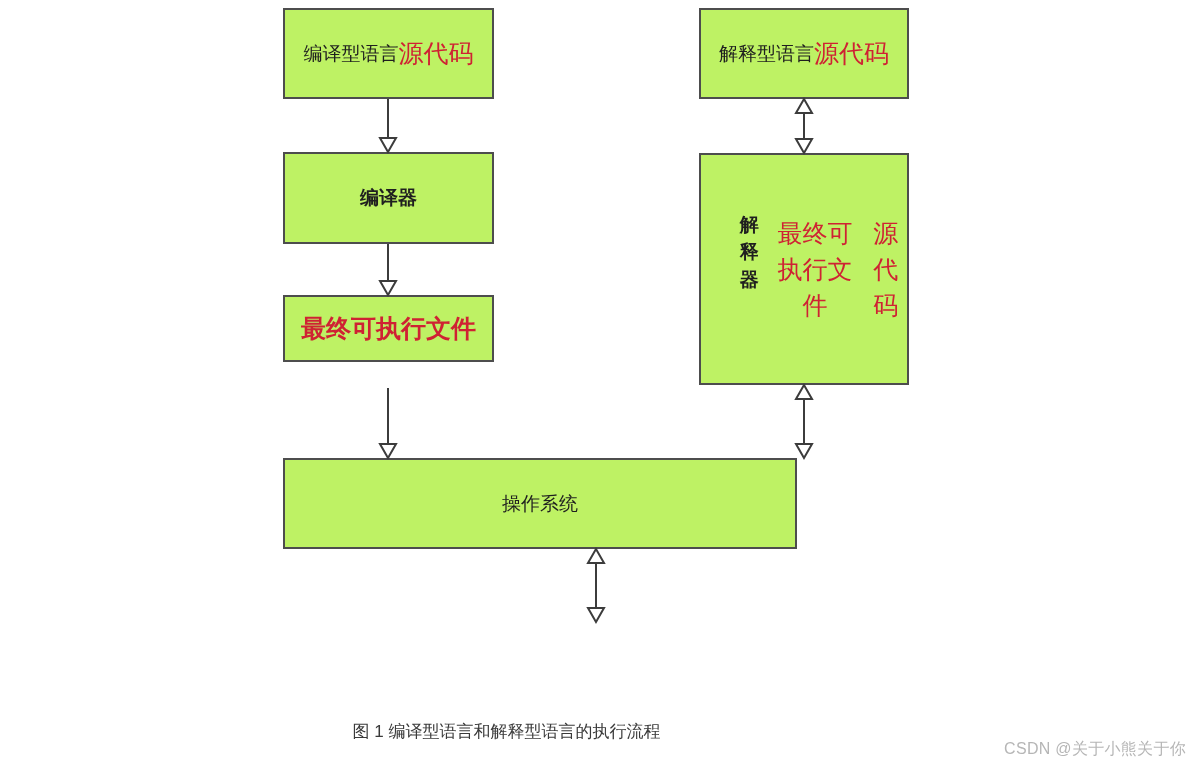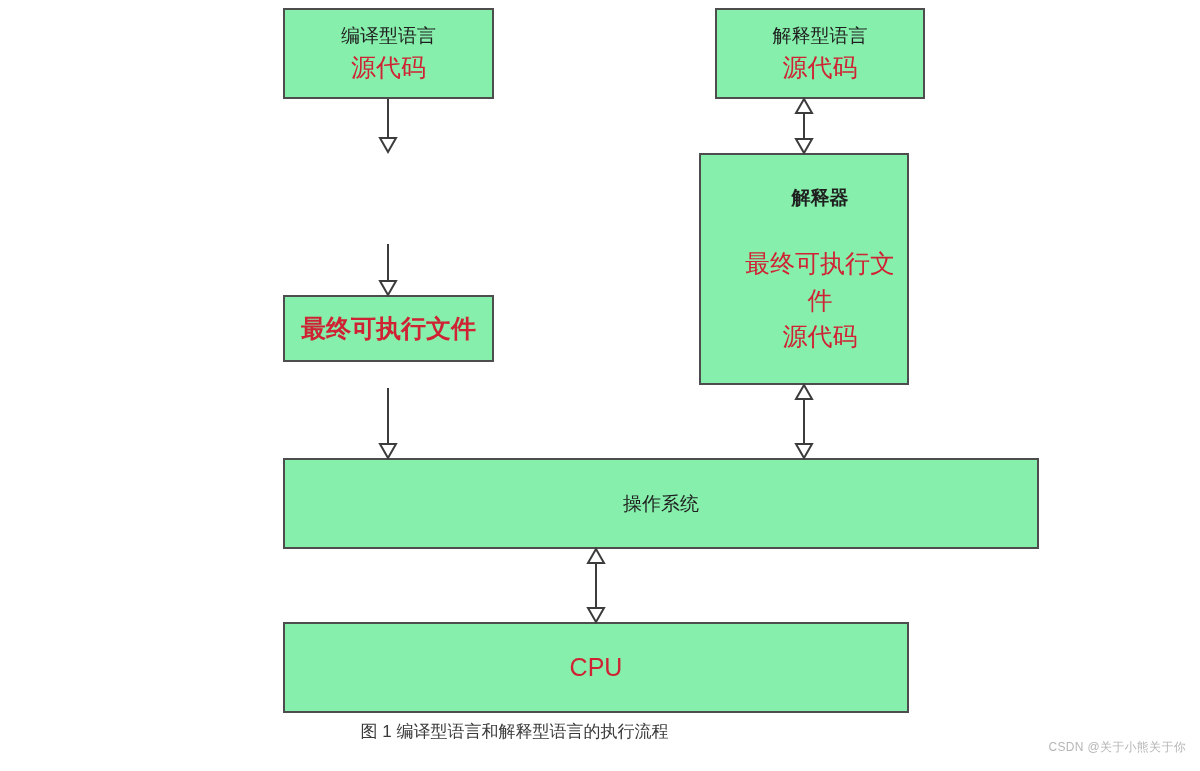--- a/index.html
+++ b/index.html
@@ -22,23 +22,22 @@
     top: 0;
     width: 1200px;
     height: 771px;
   }
 
   
   .node {
     position: absolute;
     box-sizing: border-box;
     border: 2px solid #4d4d4d;
-    background: #86efac;
+    background: #bef264;
     display: flex;
-    flex-direction: column;
     align-items: center;
     justify-content: center;
     text-align: center;
     line-height: 1.45;
   }
 
   .line-black {
     color: #1f1f1f;
     font-size: 19px;
   }
@@ -47,89 +46,89 @@
     font-size: 25px;
   }
   .bold {
     font-weight: bold;
   }
 
   
   #node-compiled-source  { left: 283px; top: 8px;   width: 211px; height: 91px; }
   #node-compiler         { left: 283px; top: 152px; width: 211px; height: 92px; }
   #node-executable       { left: 283px; top: 295px; width: 211px; height: 67px; }
-  #node-interpreted-source { left: 699px; top: 8px; width: 210px; height: 91px; margin-left: 16px; }
+  #node-interpreted-source { left: 699px; top: 8px; width: 210px; height: 91px; }
   #node-interpreter      { left: 699px; top: 153px; width: 210px; height: 232px; padding-left: 32px; }
-  #node-os               { left: 283px; top: 458px; width: 756px; height: 91px; }
+  #node-os               { left: 283px; top: 458px; width: 514px; height: 91px; }
   #node-cpu              { left: 283px; top: 622px; width: 626px; height: 91px; }
 
   #node-interpreter .interp-title { margin-bottom: 34px; }
 
   
   #arrow-layer {
     position: absolute;
     left: 0;
     top: 0;
     width: 1200px;
     height: 771px;
     pointer-events: none;
   }
 
   
   #figure-caption {
     position: absolute;
-    left: 8px;
+    left: 0;
     top: 720px;
     width: 1013px;
     text-align: center;
     font-size: 17px;
     color: #3a3a3a;
   }
   #csdn-watermark {
     position: absolute;
     right: 14px;
     top: 739px;
-    font-size: 12px;
+    font-size: 16px;
     color: #b6b6b6;
     letter-spacing: 0.3px;
   }
 </style>
 </head>
 <body>
 
 <div id="diagram-canvas">
 
   <div class="node" id="node-compiled-source">
     <div class="line-black">编译型语言</div>
     <div class="line-red">源代码</div>
   </div>
 
+  <div class="node" id="node-compiler">
+    <div class="line-black bold">编译器</div>
+  </div>
 
   <div class="node" id="node-executable">
     <div class="line-red bold">最终可执行文件</div>
   </div>
 
   <div class="node" id="node-interpreted-source">
     <div class="line-black">解释型语言</div>
     <div class="line-red">源代码</div>
   </div>
 
   <div class="node" id="node-interpreter">
     <div class="line-black bold interp-title">解释器</div>
     <div class="line-red">最终可执行文件</div>
     <div class="line-red">源代码</div>
   </div>
 
   <div class="node" id="node-os">
     <div class="line-black">操作系统</div>
   </div>
 
-  <div class="node" id="node-cpu">
-    <div class="line-red">CPU</div>
-  </div>
 
   <svg id="arrow-layer" viewBox="0 0 1200 771" width="1200" height="771" xmlns="http://www.w3.org/2000/svg">
     <g stroke="#3c3c3c" stroke-width="2" fill="#ffffff">
 
       <g>
         <line x1="388" y1="99" x2="388" y2="140"></line>
         <polygon points="380,138 396,138 388,152"></polygon>
       </g>
 
       <g>

